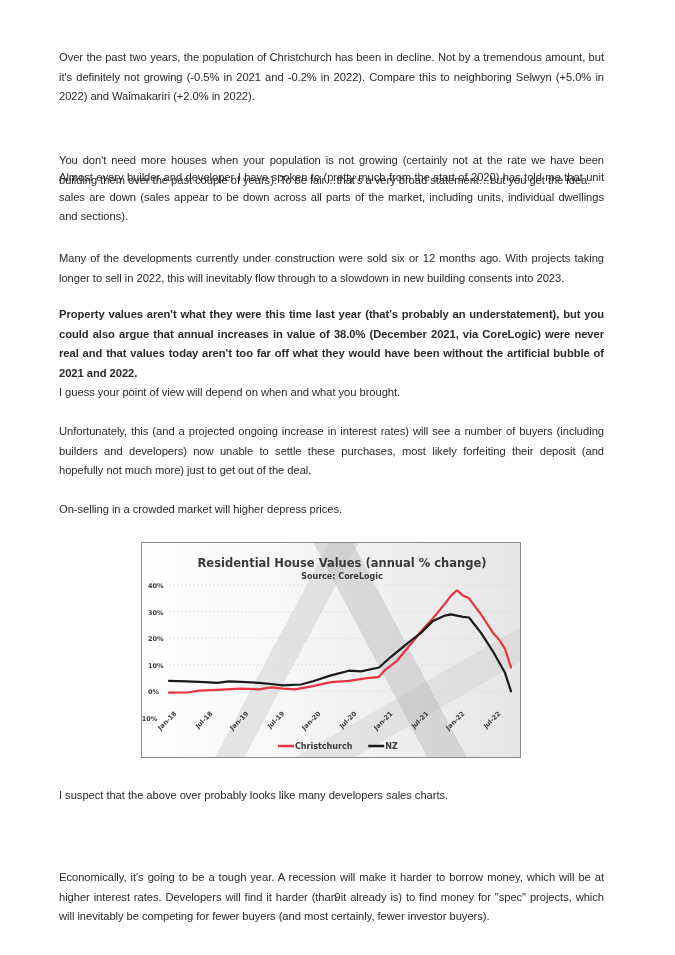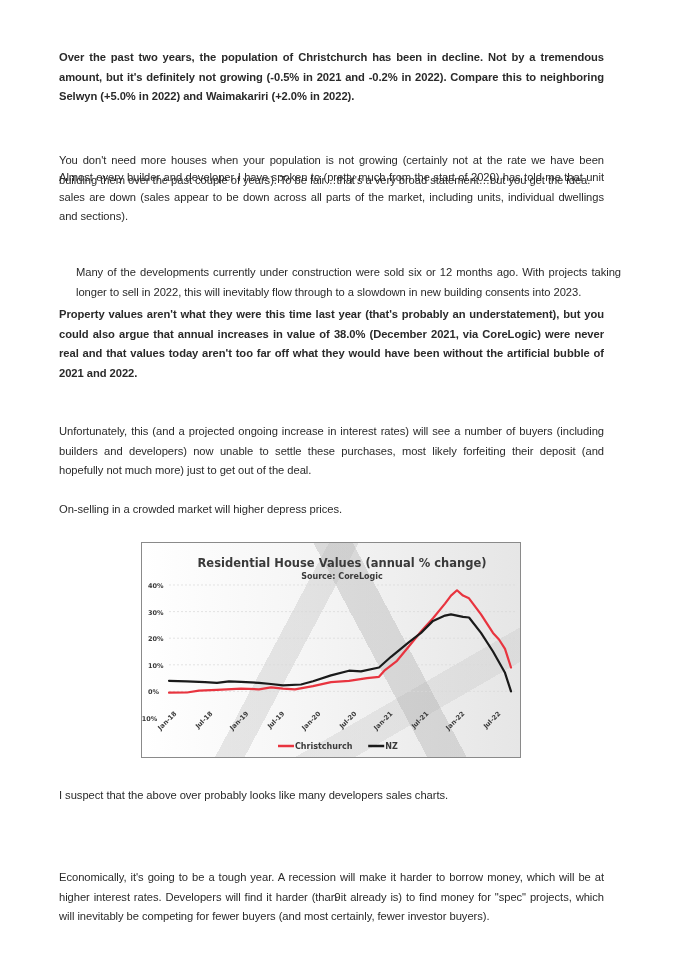--- a/index.html
+++ b/index.html
@@ -16,25 +16,26 @@
                    linear-gradient(150deg, transparent 70%, rgba(200,200,200,0.35) 70%, rgba(200,200,200,0.35) 78%, transparent 78%),
                    linear-gradient(90deg, #ffffff 0%, #f6f6f6 40%, #e6e6e6 100%); text-align: center; }
   .chart-frame svg { position: absolute; left: 0; top: 0; }
   .page-number { position: absolute; left: 0; width: 675px; top: 891px; text-align: center;
                  font-size: 11.5px; margin: 0; }
 </style>
 </head>
 <body>
 
 <div class="page">
-  <p class="para" style="top:48px;font-weight:bold;">Over the past two years, the population of Christchurch has been in decline. Not by a tremendous amount, but it's definitely not growing (-0.5% in 2021 and -0.2% in 2022). Compare this to neighboring Selwyn (+5.0% in 2022) and Waimakariri (+2.0% in 2022).</p>
+  <p class="para" style="top:48px;">Over the past two years, the population of Christchurch has been in decline. Not by a tremendous amount, but it's definitely not growing (-0.5% in 2021 and -0.2% in 2022). Compare this to neighboring Selwyn (+5.0% in 2022) and Waimakariri (+2.0% in 2022).</p>
   <p class="para" style="top:107px;margin-top:44px;">You don't need more houses when your population is not growing (certainly not at the rate we have been building them over the past couple of years). To be fair…that's a very broad statement…but you get the idea.</p>
   <p class="para" style="top:168px;">Almost every builder and developer I have spoken to (pretty much from the start of 2020) has told me that unit sales are down (sales appear to be down across all parts of the market, including units, individual dwellings and sections).</p>
-  <p class="para" style="top:263px;margin-left:17px;">Many of the developments currently under construction were sold six or 12 months ago. With projects taking longer to sell in 2022, this will inevitably flow through to a slowdown in new building consents into 2023.</p>
+  <p class="para" style="top:249px;">Many of the developments currently under construction were sold six or 12 months ago. With projects taking longer to sell in 2022, this will inevitably flow through to a slowdown in new building consents into 2023.</p>
   <p class="para" style="top:305px;font-weight:bold;">Property values aren't what they were this time last year (that's probably an understatement), but you could also argue that annual increases in value of 38.0% (December 2021, via CoreLogic) were never real and that values today aren't too far off what they would have been without the artificial bubble of 2021 and 2022.</p>
+  <p class="para" style="top:383px;">I guess your point of view will depend on when and what you brought.</p>
   <p class="para" style="top:422px;">Unfortunately, this (and a projected ongoing increase in interest rates) will see a number of buyers (including builders and developers) now unable to settle these purchases, most likely forfeiting their deposit (and hopefully not much more) just to get out of the deal.</p>
   <p class="para" style="top:500px;">On-selling in a crowded market will higher depress prices.</p>
 
   <div class="chart-frame">
     <svg id="chart-svg" width="380" height="216">
       <text id="chart-title" x="200" y="24" text-anchor="middle" font-family="DejaVu Sans, sans-serif" font-size="11.5" font-weight="bold" fill="#3a3a3a">Residential House Values (annual % change)</text>
       <text id="chart-subtitle" x="200" y="36" text-anchor="middle" font-family="DejaVu Sans, sans-serif" font-size="8" font-weight="bold" fill="#3a3a3a">Source: CoreLogic</text>
       <g id="grid-layer">
           <line x1="27" x2="375" y1="42" y2="42" stroke="#d8d8d8" stroke-width="0.7" stroke-dasharray="2,2"></line>
           <line x1="27" x2="375" y1="68.6" y2="68.6" stroke="#d8d8d8" stroke-width="0.7" stroke-dasharray="2,2"></line>

